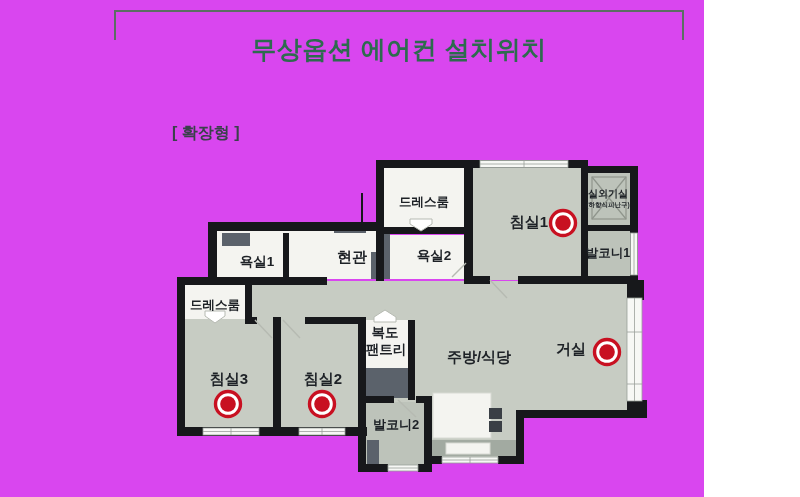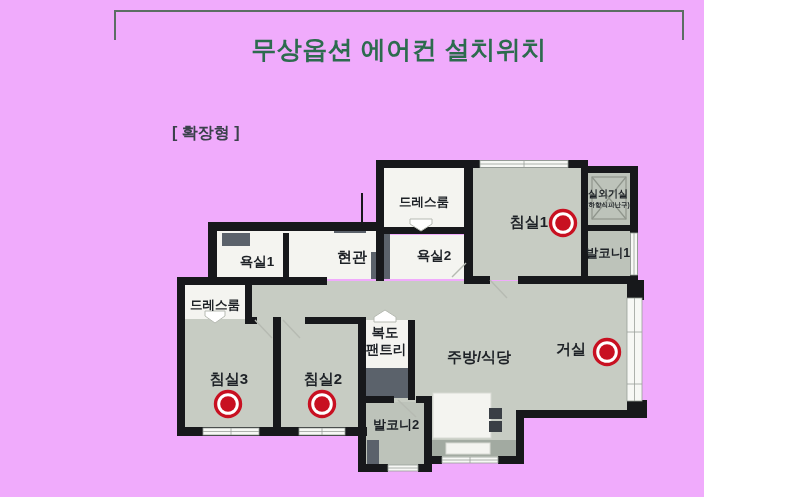--- a/index.html
+++ b/index.html
@@ -1,16 +1,16 @@
 <!DOCTYPE html>
 <html style="--title-green: #2d6b4e; --subtitle-gray: #3a414b; --bracket: #5b6e63; --wall: #17181b; --floor-main: #c7ccc3; --floor-white: #f4f4f0; --floor-balcony: #bdc3ba; --accent-dark: #5b626b; --counter: #a2aaa1; --ac-red: #c81021; --label-dark: #1d2126;"><head>
 <meta charset="utf-8">
 <style>
   html,body{margin:0;padding:0;background:#ffffff;}
-  .page{position:relative;width:704px;height:497px;background:#f0abfc;overflow:hidden;
+  .page{position:relative;width:704px;height:497px;background:#d946ef;overflow:hidden;
         font-family:"Liberation Sans",sans-serif;}
   svg text{font-family:"Liberation Sans",sans-serif;}
   .title{fill:var(--title-green,#2d6b4e);font-weight:bold;font-size:25px;letter-spacing:0.5px;}
   .subtitle{fill:var(--subtitle-gray,#3a414b);font-weight:bold;font-size:16px;}
   .bracket{fill:none;stroke:var(--bracket,#5b6e63);stroke-width:2px;}
   .wall{fill:var(--wall,#17181b);}
   .wall-thin{stroke:var(--wall,#17181b);stroke-width:2px;}
   .floor-main{fill:var(--floor-main,#c7ccc3);}
   .floor-white{fill:var(--floor-white,#f4f4f0);}
   .floor-balcony{fill:var(--floor-balcony,#bdc3ba);}

